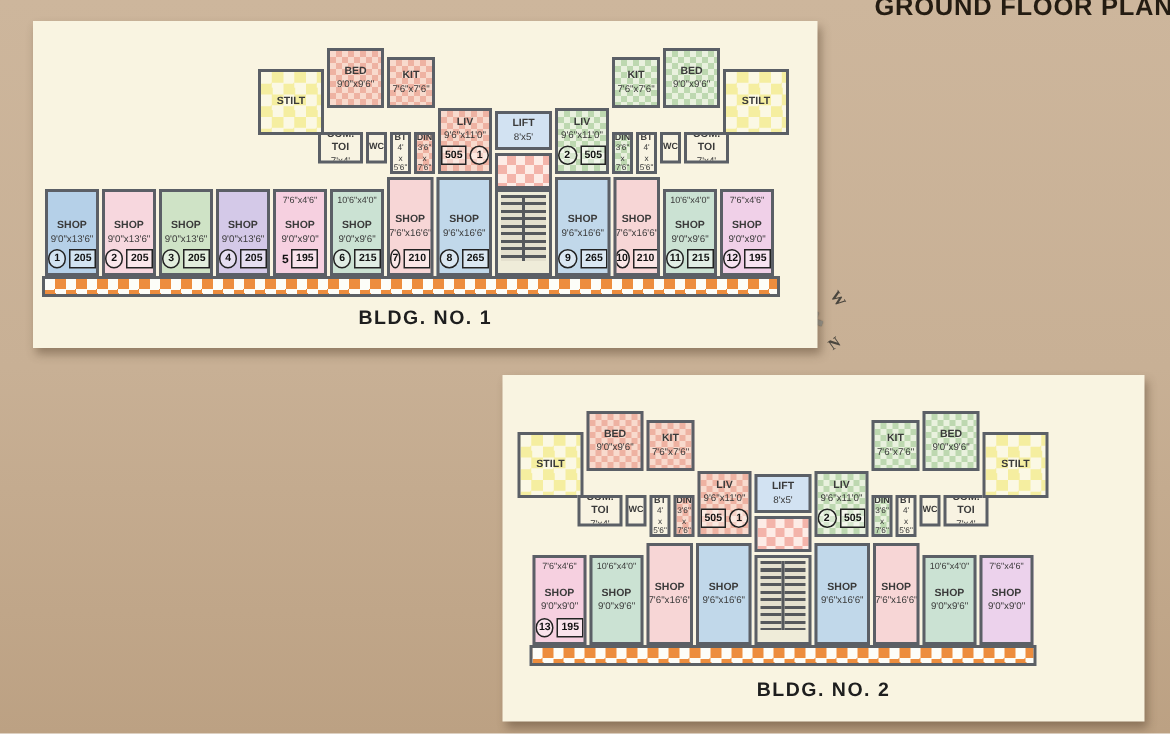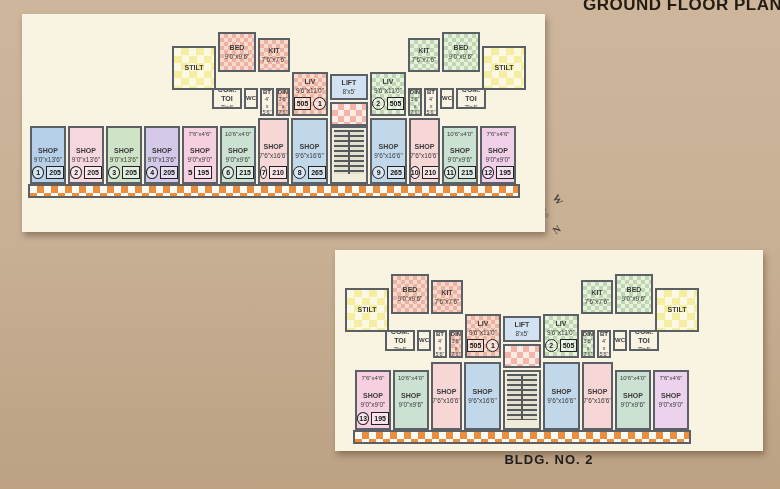--- a/index.html
+++ b/index.html
@@ -253,22 +253,23 @@
       </div>
       <div class="room  shop" style="left: 458px; top: 112px; width: 36px; height: 58px; background: rgb(240, 208, 232);">
         <div class="rnote">7'6"x4'6"</div>
         <div class="rlabel">SHOP</div>
         <div class="rdims">9'0"x9'0"</div>
         <div class="brow">
           <span class="bcircle">12</span>
           <span class="bbox">195</span>
         </div>
       </div>
+      <div class="building-label" style="top: 190px;">BLDG. NO. 1</div>
     </div>
-    <div class="panel" style="left: 335px; top: 250px; width: 428px; height: 201px;">
+    <div class="panel" style="left: 335px; top: 250px; width: 428px; height: 231px;">
       <div class="strip" style="left: 18px; top: 180px; width: 338px; height: 14px;"></div>
       <div class="room k-yellow" style="left: 10px; top: 38px; width: 44px; height: 44px;">
         <div class="rlabel">STILT</div>
       </div>
       <div class="room k-pink" style="left: 56px; top: 24px; width: 38px; height: 40px;">
         <div class="rlabel">BED</div>
         <div class="rdims">9'0"x9'6"</div>
       </div>
       <div class="room k-pink" style="left: 96px; top: 30px; width: 32px; height: 34px;">
         <div class="rlabel">KIT</div>

